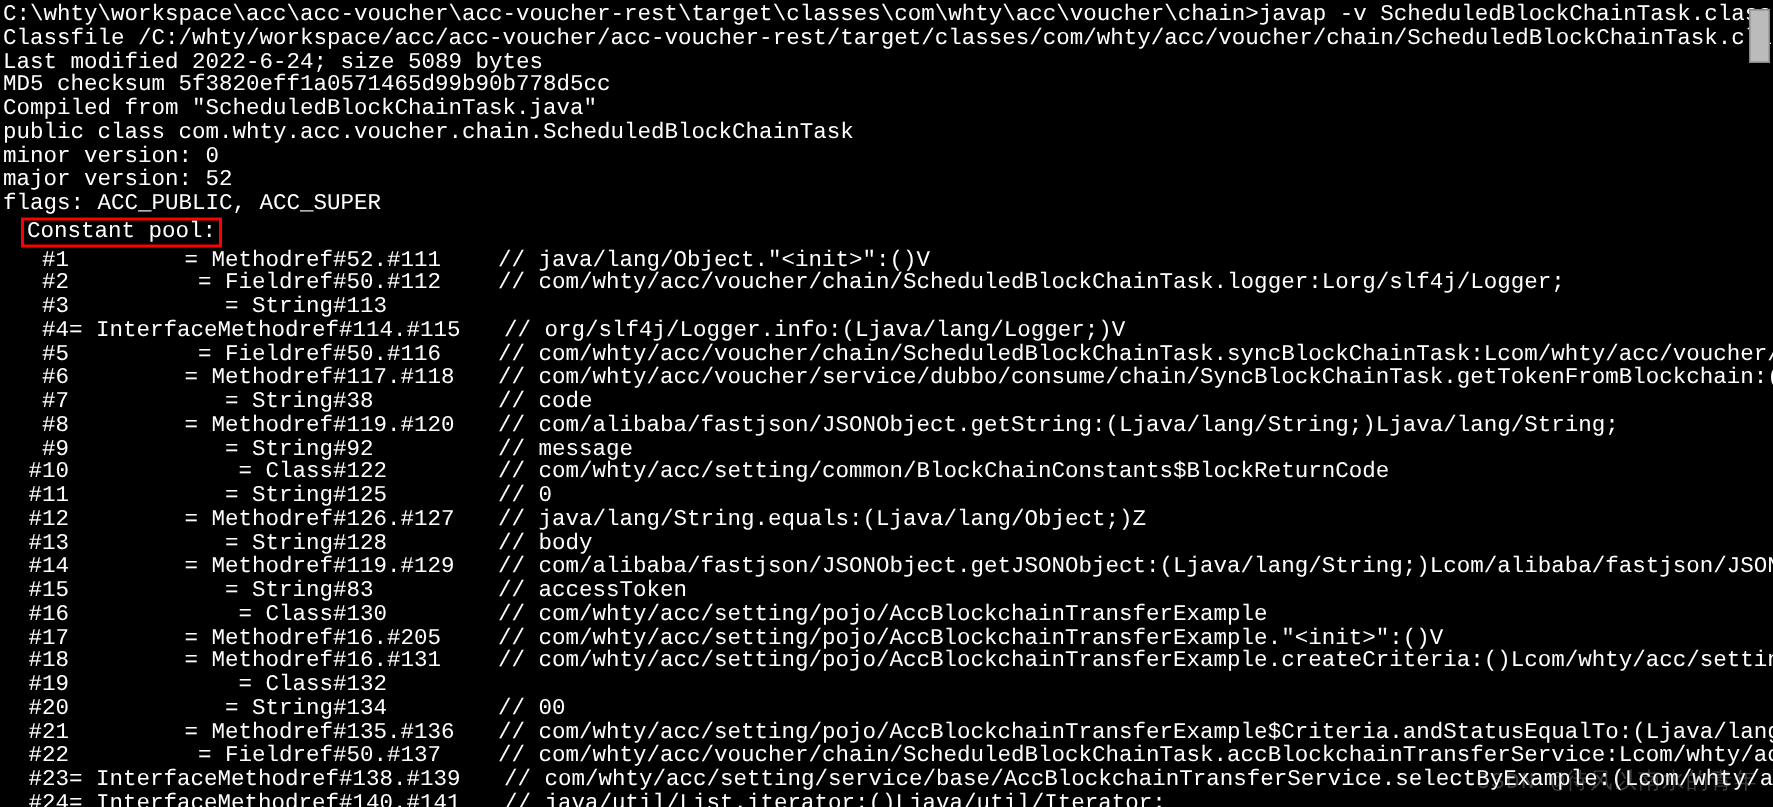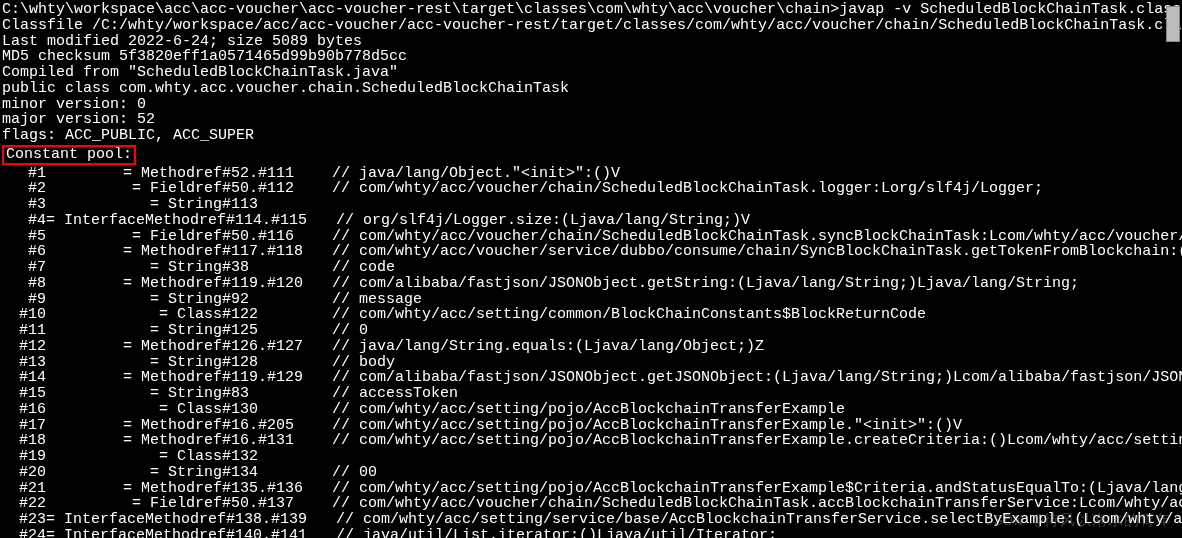--- a/index.html
+++ b/index.html
@@ -22,21 +22,21 @@
       top: 6px;
       width: 14px;
       height: 36px;
       background: #bbb;
       border: 1px solid #888;
     }
     .redbox {
       border: 2px solid red;
       display: inline-block;
       padding: 0 2px;
-      margin: 1px 0;
+      margin: 1px 12px;
     }
     .line { display: block; }
     .watermark {
       position: absolute;
       right: 10px;
       bottom: 8px;
       color: rgba(200,200,200,0.3);
       font-size: 15px;
       letter-spacing: 1px;
       pointer-events: none;
@@ -76,21 +76,21 @@
     </div>
     <div class="row">
       <span class="c1">#3</span>
       <span class="c2"> = String</span>
       <span class="c3">#113</span>
     </div>
     <div class="row">
       <span class="c1">#4</span>
       <span class="c2"> = InterfaceMethodref</span>
       <span class="c3">#114.#115</span>
-      <span class="c4">// org/slf4j/Logger.size:(Ljava/lang/String;)V</span>
+      <span class="c4">// org/slf4j/Logger.info:(Ljava/lang/Logger;)V</span>
     </div>
     <div class="row">
       <span class="c1">#5</span>
       <span class="c2"> = Fieldref</span>
       <span class="c3">#50.#116</span>
       <span class="c4">// com/whty/acc/voucher/chain/ScheduledBlockChainTask.syncBlockChainTask:Lcom/whty/acc/voucher/service/dub</span>
     </div>
     <div class="row">
       <span class="c1">#6</span>
       <span class="c2"> = Methodref</span>

